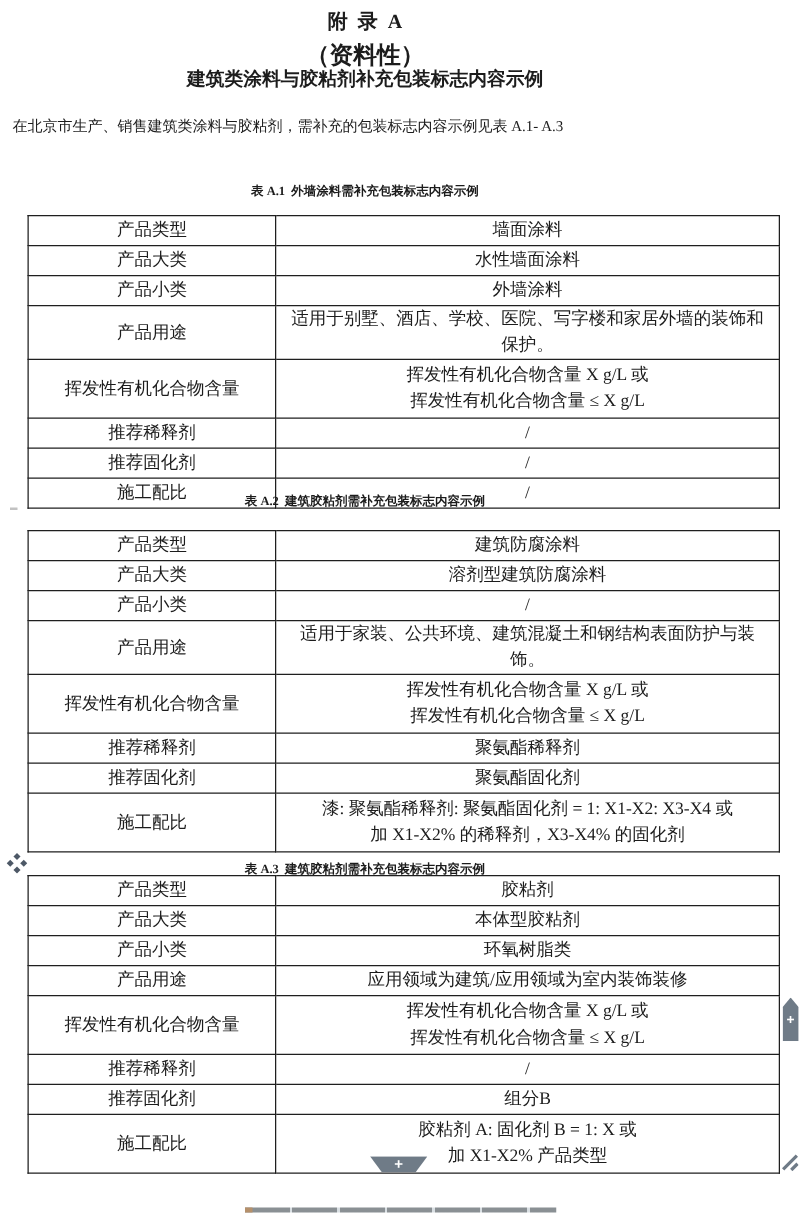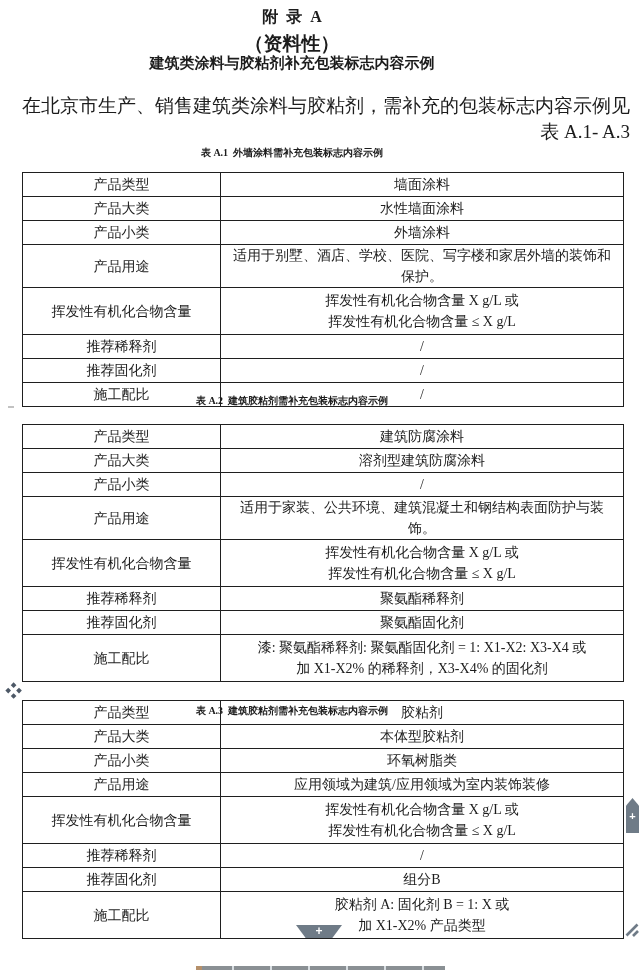--- a/index.html
+++ b/index.html
@@ -10,26 +10,26 @@
     font-family: "Liberation Serif", "DejaVu Serif", serif;
     color: #1c1c1c;
   }
   .abs { position: absolute; left: 0; width: 584px; }
   .center { text-align: center; }
   .pre { white-space: pre-wrap; }
 
   #hdr-a { top: 7px;  font-size: 16px; font-weight: bold; }
   #hdr-b { top: 31px; font-size: 19px; font-weight: bold; }
   #hdr-c { top: 54px; font-size: 15px; font-weight: bold; }
-  #intro { top: 93px; left: 10px; width: 620px; font-size: 19px; text-align: right; }
+  #intro { top: 93px; left: 10px; width: 620px; font-size: 12px; }
 
   .tbl-caption { font-size: 10px; font-weight: bold; }
   #cap1 { top: 146px; }
   #cap2 { top: 394px; }
-  #cap3 { top: 704px; }
+  #cap3 { top: 688px; }
 
   .doc-table {
     position: absolute; left: 22px;
     width: 602px;
     border-collapse: collapse;
     table-layout: fixed;
   }
   #tbl1 { top: 172px; }
   #tbl2 { top: 424px; }
   #tbl3 { top: 700px; }

